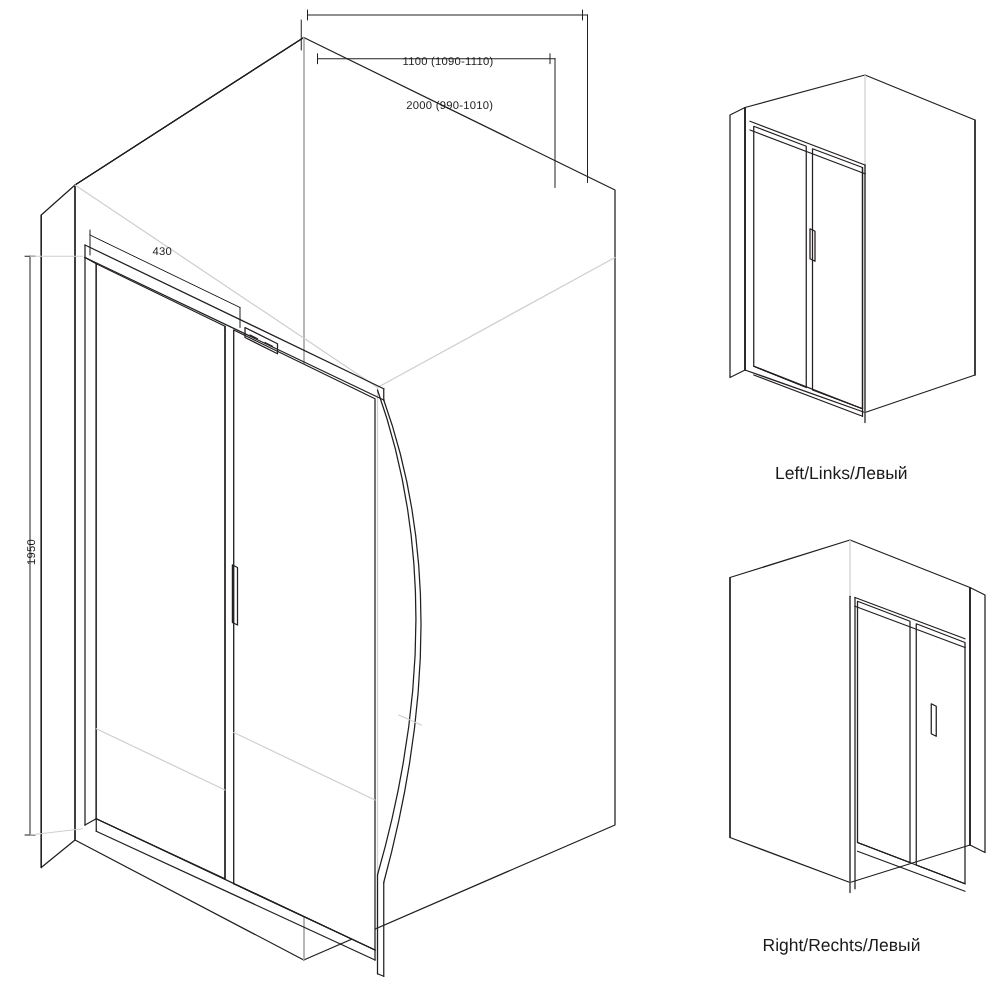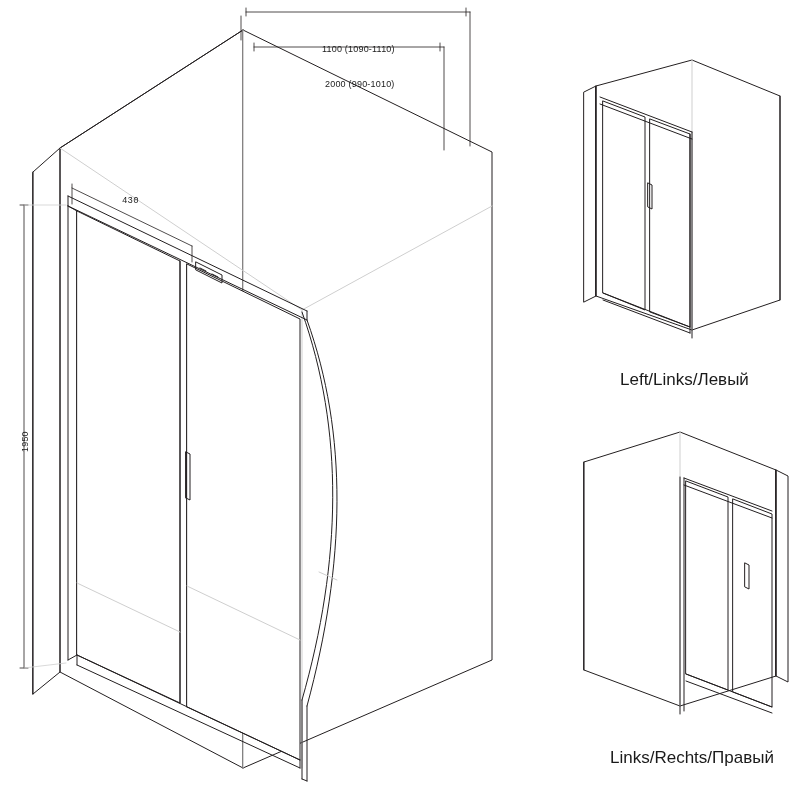--- a/index.html
+++ b/index.html
@@ -26,21 +26,21 @@
     position: absolute;
     font-family: "Liberation Sans", sans-serif;
     color: #1a1a1a;
     white-space: nowrap;
   }
   .dim-lbl {
     font-size: 9px;
     letter-spacing: 0.2px;
   }
   .variant-lbl {
-    font-size: 17px;
+    font-size: 14px;
   }
   .rot {
     transform: rotate(-90deg);
     transform-origin: left top;
   }
 </style>
 </head>
 <body>
 
 <div id="sheet">
@@ -169,21 +169,21 @@
         <path d="M 684 478 L 684 711"></path>
       </g>
 
     </g>
   </svg>
 
   <div class="lbl dim-lbl" style="left:322px; top:44px;">1100 (1090-1110)</div>
 
   <div class="lbl dim-lbl" style="left:325px; top:79px;">2000 (990-1010)</div>
 
-  <div class="lbl dim-lbl" style="left:122px; top:196px;font-family:Liberation Mono, monospace;">430</div>
+  <div class="lbl dim-lbl" style="left:122px; top:196px;">430</div>
 
   <div class="lbl dim-lbl rot" style="left:20px; top:452px;">1950</div>
 
   <div class="lbl variant-lbl" style="left:620px; top:370px;">Left/Links/Левый</div>
 
-  <div class="lbl variant-lbl" style="left:610px; top:748px;">Links/Rechts/Правый</div>
+  <div class="lbl variant-lbl" style="left:610px; top:748px;">Right/Rechts/Левый</div>
 
 </div>
 
 </body></html>

